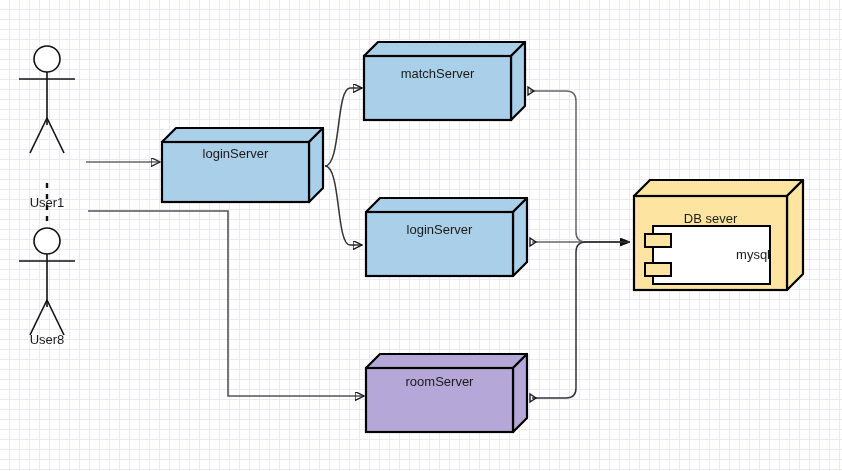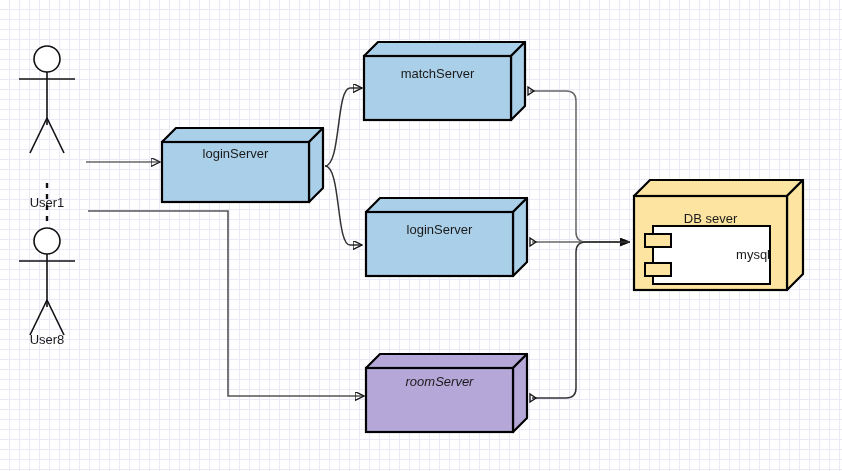--- a/index.html
+++ b/index.html
@@ -174,19 +174,19 @@
   <div class="actor-label" style="left:7px; top:150px; width:80px;margin-top:45px;">User1</div>
 
   <div class="actor-label" style="left:7px; top:332px; width:80px;">User8</div>
 
   <div class="node-label" style="left:162px; top:146px; width:147px;">loginServer</div>
 
   <div class="node-label" style="left:364px; top:66px; width:147px;">matchServer</div>
 
   <div class="node-label" style="left:366px; top:222px; width:147px;">loginServer</div>
 
-  <div class="node-label" style="left:366px; top:374px; width:147px;font-style:italic;">roomServer</div>
+  <div class="node-label" style="left:366px; top:374px; width:147px;">roomServer</div>
 
   <div class="db-title" style="left:634px; top:197px; width:153px;">DB sever</div>
 
   <div class="comp-label" style="left:661px; top:247px; width:109px;">mysql</div>
 
 </div>
 
 </body></html>

